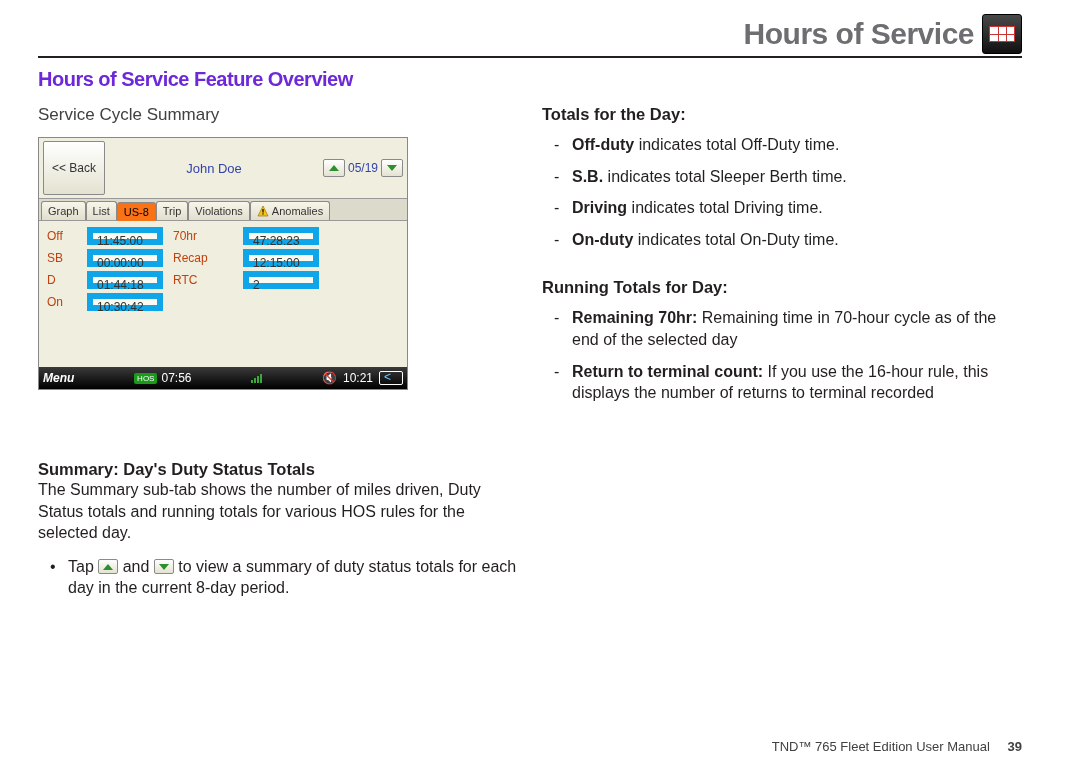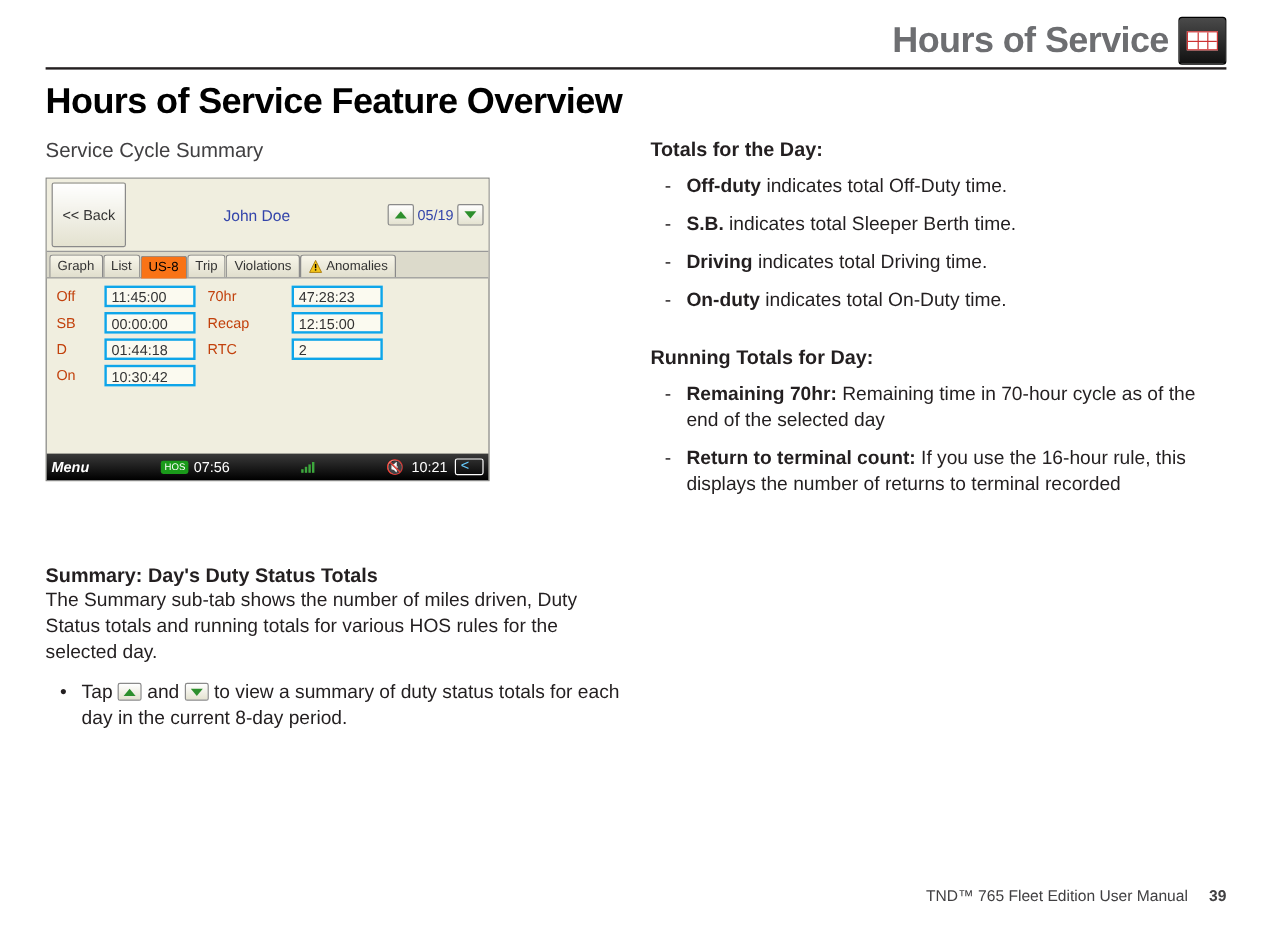--- a/index.html
+++ b/index.html
@@ -42,23 +42,23 @@
     border: 1px solid #c33;
     position: relative;
   }
   .header-icon .tbl::before, .header-icon .tbl::after {
     content: ""; position: absolute; background: #c33;
   }
   .header-icon .tbl::before { left:0; right:0; top:50%; height:1px; }
   .header-icon .tbl::after { top:0; bottom:0; left:33%; width:1px; box-shadow: 8px 0 0 #c33; }
 
   .h2 {
-    font-size: 30px;
+    font-size: 20px;
     font-weight: 700;
-    color: #000000;
+    color: #6d28d9;
     font-stretch: semi-condensed;
     letter-spacing: -0.5px;
     margin-bottom: 14px;
   }
 
   .columns {
     display: flex;
     gap: 24px;
   }
   .col { flex: 1 1 0; }
@@ -157,21 +157,21 @@
     min-height: 130px;
   }
   .data-grid {
     display: grid;
     grid-template-columns: 30px 76px 60px 76px;
     gap: 4px 10px;
     align-items:center;
   }
   .lab { font-size:12px; color:#c2410c; }
   .val {
-    border: 2px solid #0ea5e9;
+    border: 6px solid #0ea5e9;
     background: #fbfaf0;
     padding: 1px 4px;
     font-size: 12px;
     color:#333;
     height: 18px;
     line-height: 15px;
   }
 
   .status-bar {
     display:flex;

